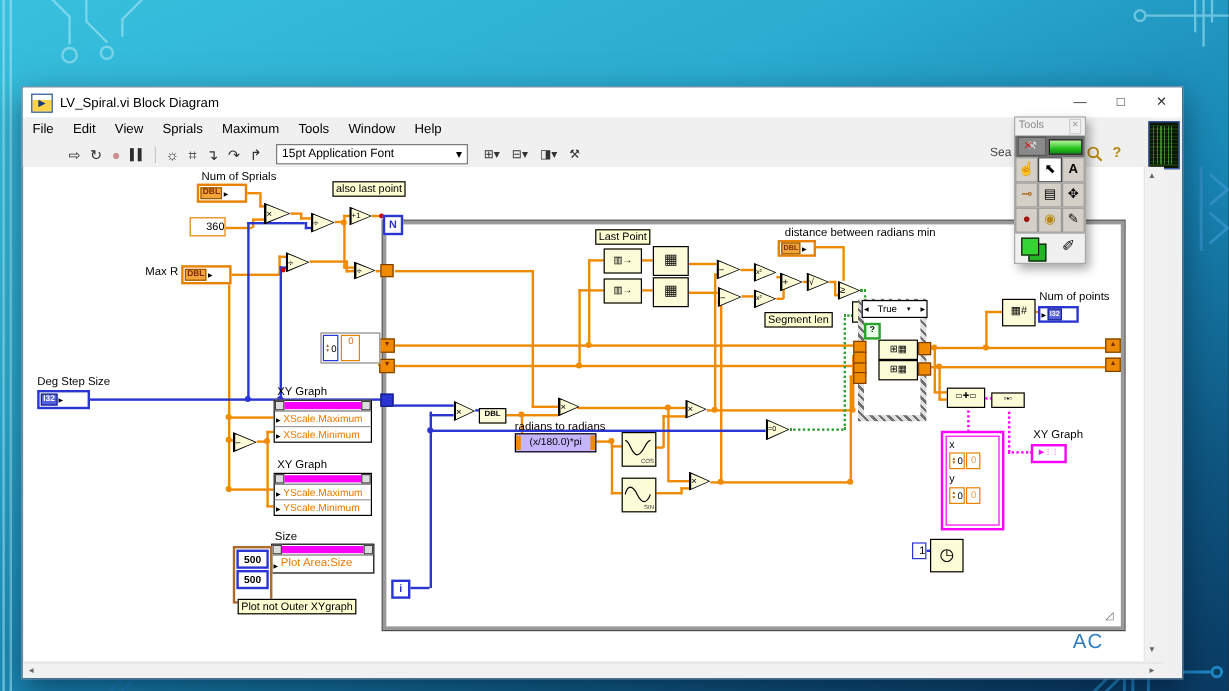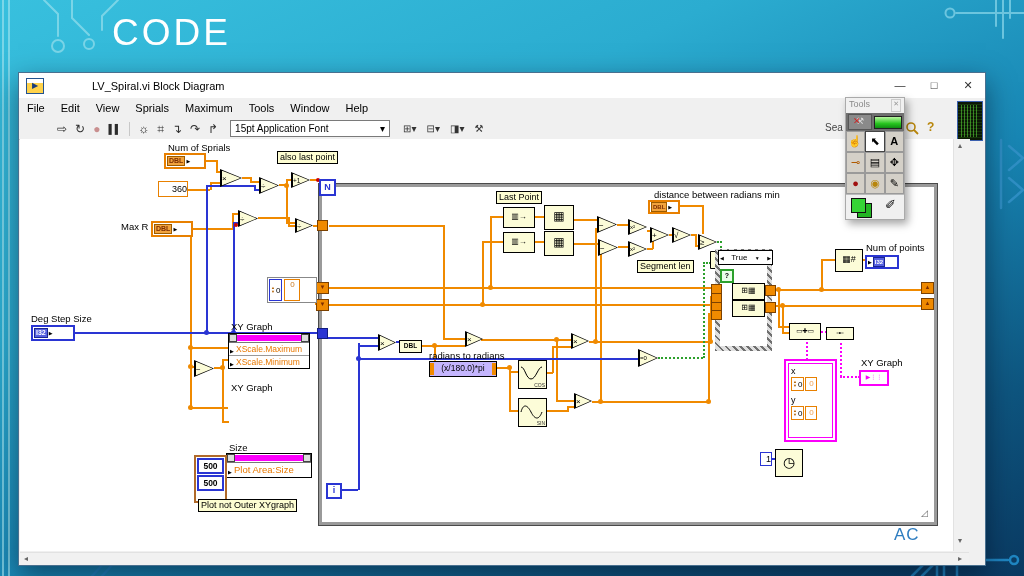--- a/index.html
+++ b/index.html
@@ -6,21 +6,21 @@
   .slide{position:relative;width:1024px;height:576px;overflow:hidden;
     background:linear-gradient(155deg,#38c0de 0%,#2bacd0 32%,#1886b4 58%,#0e557f 82%,#0a3a62 100%);}
   .deco{position:absolute;left:0;top:0;}
   .slide-title{position:absolute;left:112px;top:12px;font-size:37px;letter-spacing:3px;color:#fff;font-weight:400;}
   
   .win{position:absolute;left:18px;top:72px;width:966px;height:492px;background:#f0f0f0;
     border:1px solid #49708f;box-shadow:0 10px 26px rgba(0,10,30,.5);font-size:11px;color:#000;}
   .tbar{position:absolute;left:0;top:0;right:0;height:25px;background:#fff;display:flex;align-items:center;}
   .appico{width:16px;height:14px;margin:0 6px 0 7px;background:linear-gradient(#fff 30%,#ffd24a 30%);
     border:1px solid #23538f;position:relative;font-size:8px;line-height:13px;text-align:center;color:#1a3d7c;}
-  .wtitle{font-size:11px;margin-left:42px;}
+  .wtitle{font-size:11px;}
   .wbtns{position:absolute;right:0;top:0;height:25px;display:flex;}
   .wbtn{width:34px;text-align:center;line-height:24px;color:#333;font-size:11px;}
   .menu{position:absolute;left:0;top:25px;right:26px;height:20px;background:#f0f0f0;display:flex;align-items:center;}
   .mi{padding:2px 8px;font-size:11px;}
   .toolrow{position:absolute;left:0;top:45px;right:26px;height:21px;background:#f0f0f0;border-bottom:1px solid #cfcfcf;display:flex;align-items:center;}
   .ti{font-size:12px;margin:0 4px;color:#2c2c2c;line-height:18px;}
   .ti.dim{color:#c98f8f;}
   .tsep{width:1px;height:14px;background:#c8c8c8;margin:0 4px;}
   .fontbox{width:150px;height:15px;border:1px solid #7a7a7a;background:#fff;font-size:10px;
     padding:0 4px;display:flex;justify-content:space-between;align-items:center;margin:0 8px;}
@@ -147,21 +147,20 @@
         <path d="M944,556 V576"></path>
       <path d="M983,560 H1008"></path>
         <circle cx="1014" cy="560" r="4"></circle>
       <path d="M912,576 L930,558"></path>
         <path d="M922,576 L940,558"></path>
       <path d="M92,576 L114,552"></path>
         <path d="M102,576 L124,552"></path>
     </g>
   </svg>
 
-  <div class="slide-title">CODE</div>
 
   <div class="win">
 
     <div class="tbar">
       <span class="appico">▶</span>
       <span class="wtitle">LV_Spiral.vi Block Diagram</span>
       <span class="wbtns">
         <span class="wbtn">—</span>
         <span class="wbtn">□</span>
         <span class="wbtn">✕</span>
@@ -426,20 +425,29 @@
         <div class="pr"><span class="pa">▶</span><span>XScale.Maximum</span></div>
         <div class="pr"><span class="pa">▶</span><span>XScale.Minimum</span></div>
       </div>
       <span class="tri" style="left:174px;top:221px;width:20px;height:17px">
           <b class="tf"></b>
           <b class="tc"></b>
           <span class="ts">−</span>
         </span>
 
       <span class="nl" style="left:211px;top:244px">XY Graph</span>
+      <div class="pn" style="left:208px;top:255px;width:80px">
+        <div class="pnh">
+            <span class="cr" style="left:0"></span>
+            <span class="bar"></span>
+            <span class="cr" style="right:0"></span>
+          </div>
+        <div class="pr"><span class="pa">▶</span><span>YScale.Maximum</span></div>
+        <div class="pr"><span class="pa">▶</span><span>YScale.Minimum</span></div>
+      </div>
 
       <span class="nl" style="left:209px;top:304px">Size</span>
       <div class="pn" style="left:206px;top:314px;width:84px">
         <div class="pnh">
             <span class="cr" style="left:0"></span>
             <span class="bar"></span>
             <span class="cr" style="right:0"></span>
           </div>
         <div class="pr" style="height:14px;line-height:14px;font-size:9.5px"><span class="pa">▶</span><span>Plot Area:Size</span></div>
       </div>

